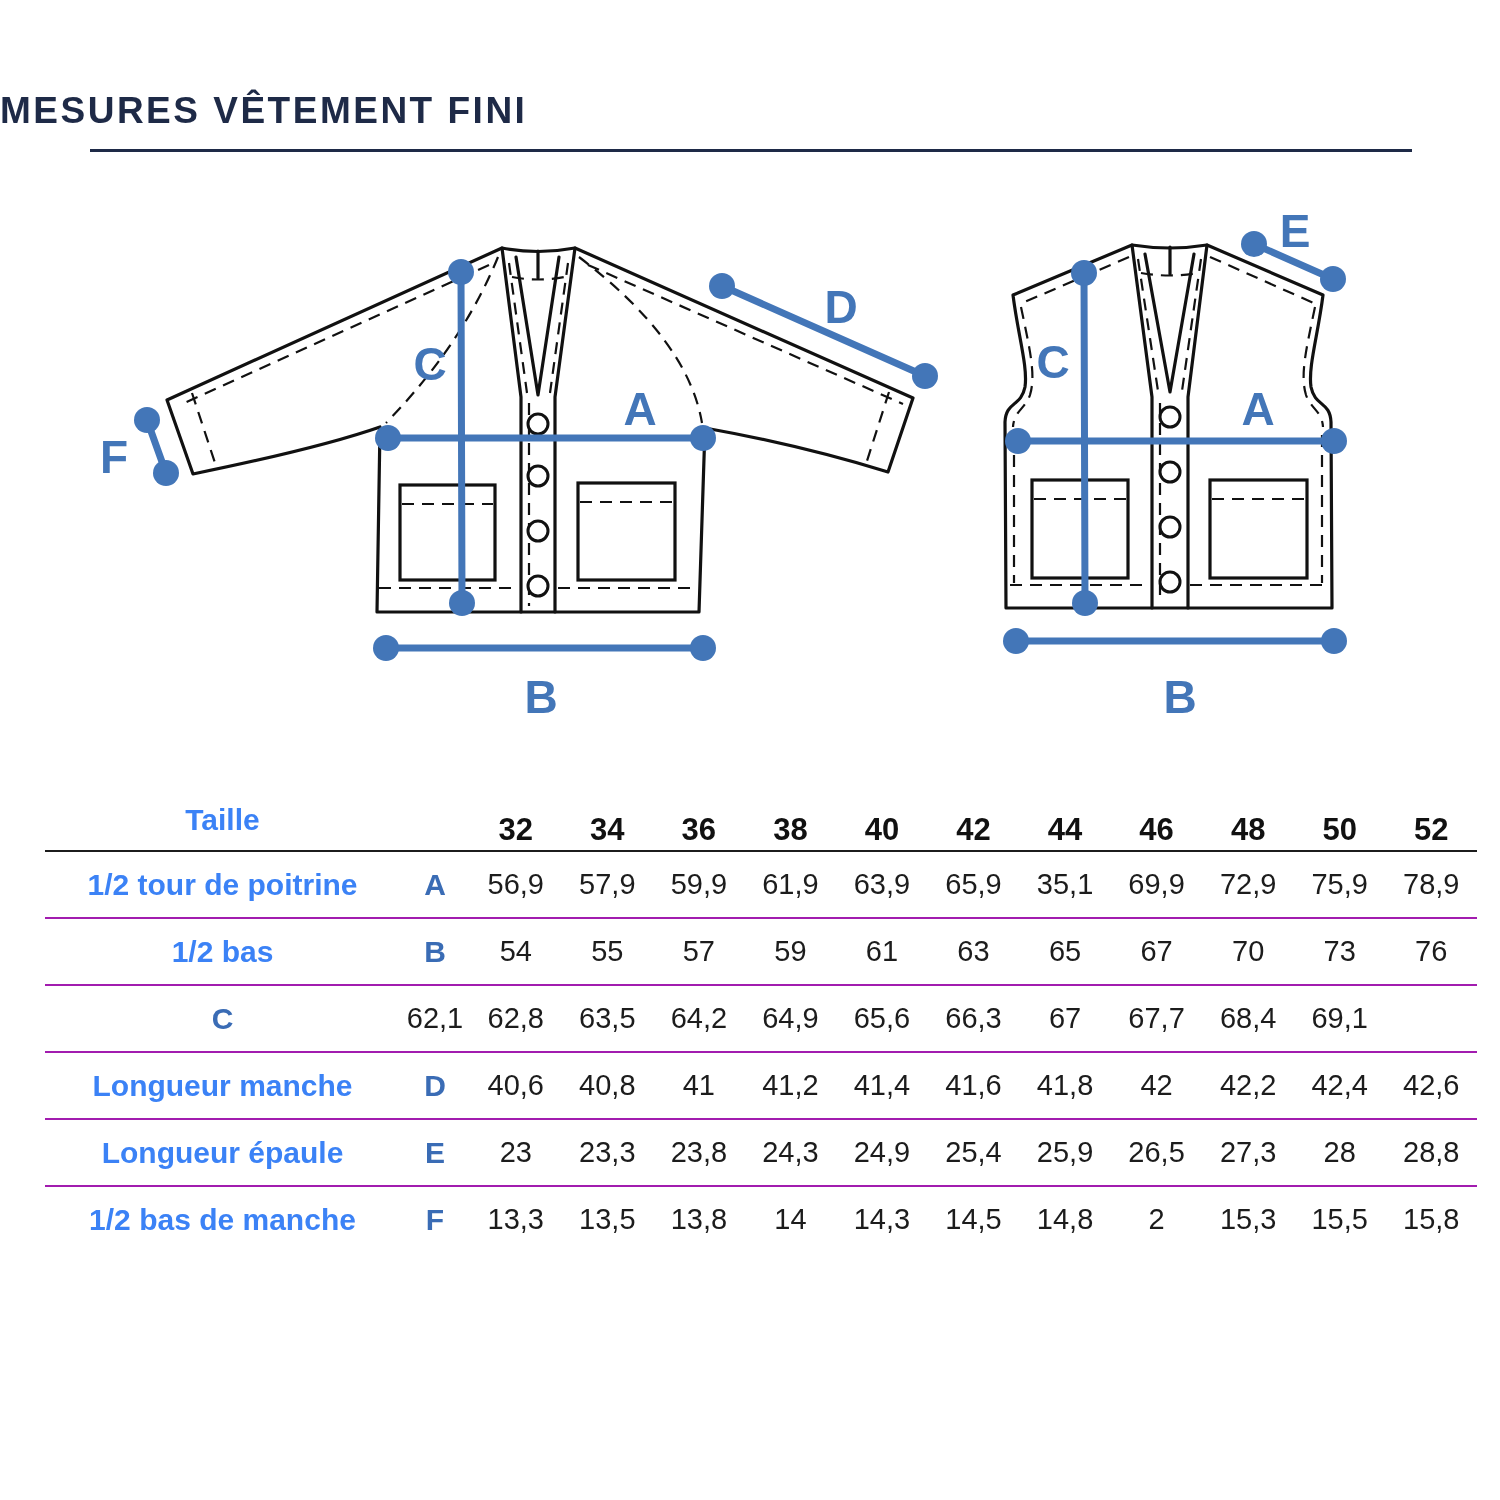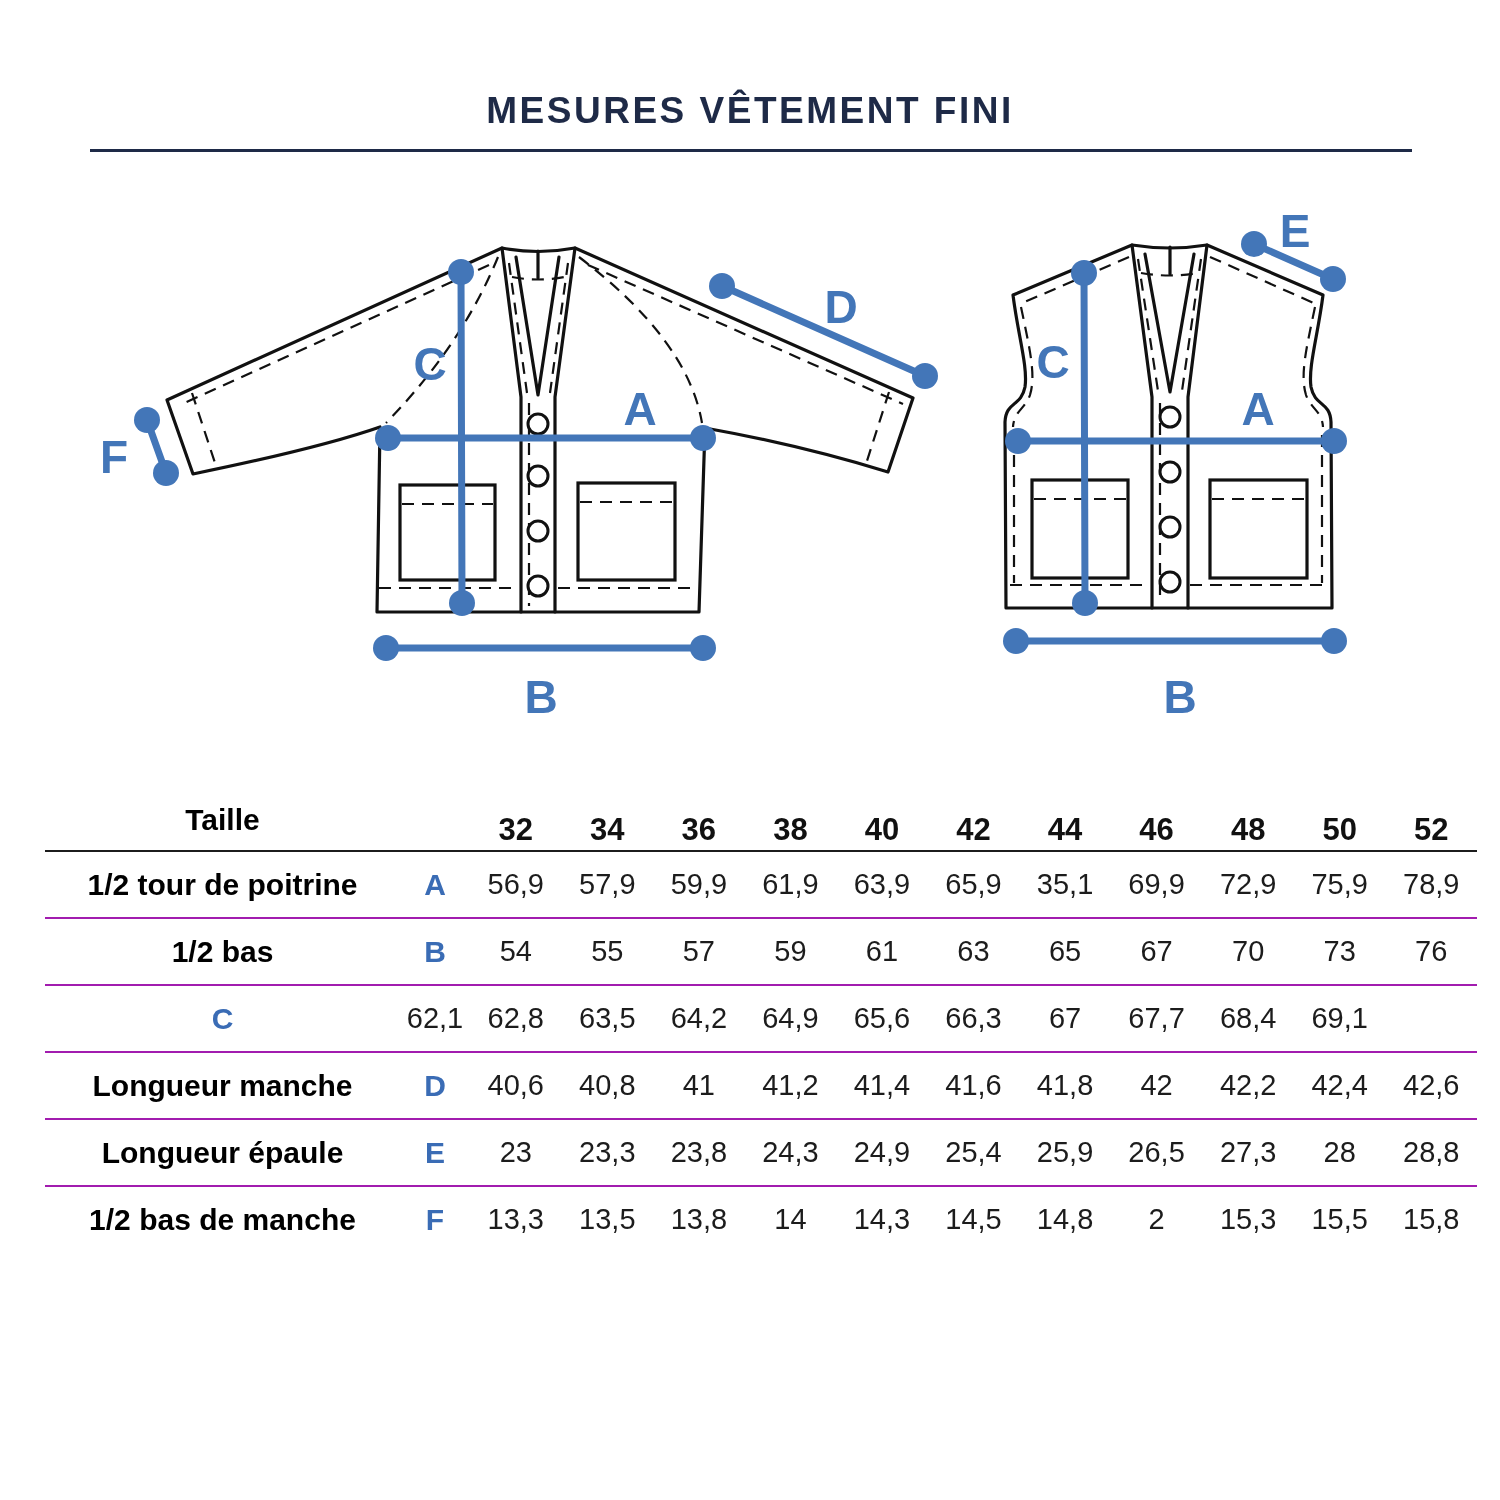--- a/index.html
+++ b/index.html
@@ -1,40 +1,40 @@
 <!DOCTYPE html>
 <html><head>
 <meta charset="utf-8">
 <style>
   html,body{margin:0;padding:0;background:#ffffff;}
   body{width:1500px;height:1500px;position:relative;font-family:"Liberation Sans",sans-serif;color:#161616;}
   .page{position:absolute;left:0;top:0;width:1500px;height:1500px;background:#fff;overflow:hidden;}
 
-  .doc-title{position:absolute;top:90px;left:0;width:1500px;text-align:center;
+  .doc-title{position:absolute;top:90px;left:0;width:1500px;
     font-size:37px;font-weight:bold;letter-spacing:2.5px;color:#1e2a47;}
   .title-rule{position:absolute;top:149px;left:90px;width:1322px;height:3px;background:#1e2a47;}
 
   svg.diagram{position:absolute;top:190px;left:0;}
   .outline{fill:#ffffff;stroke:#111111;stroke-width:3.2;stroke-linejoin:round;}
   .sline{fill:none;stroke:#111111;stroke-width:3.2;stroke-linecap:round;stroke-linejoin:round;}
   .pocket{fill:none;stroke:#111111;stroke-width:3.2;}
   .dash{fill:none;stroke:#111111;stroke-width:2.2;stroke-dasharray:12 8;}
   .blue{stroke:#4376b8;stroke-width:7;stroke-linecap:round;fill:none;}
   .bdot{fill:#4376b8;stroke:none;}
   .blabel{fill:#4376b8;font-size:46px;font-weight:bold;text-anchor:middle;
     font-family:"Liberation Sans",sans-serif;}
   .btn{fill:#ffffff;stroke:#111111;stroke-width:3;}
 
   .size-table{position:absolute;top:790px;left:45px;width:1432px;}
   .trow{display:grid;grid-template-columns:355px 70px repeat(11,1fr);align-items:center;}
   .trow.hdr{height:60px;border-bottom:2px solid #1c1c1c;}
   .trow.data{height:65px;border-bottom:2px solid #a21caf;}
   #table-rows .trow.data:last-child{border-bottom:none;}
   .cell{text-align:center;white-space:nowrap;}
-  .cell.lbl{font-weight:bold;font-size:30px;color:#000000;}
+  .cell.lbl{font-weight:bold;font-size:30px;color:#3b82f6;}
   .cell.ltr{font-weight:bold;font-size:30px;color:#3a6cb5;}
   .cell.size-h{font-weight:bold;font-size:31px;color:#111111;margin-top:19px;}
   .cell.val{font-size:29px;color:#1c1c1c;}
 </style>
 </head>
 <body>
 
 <div class="page">
 
   <div class="doc-title">MESURES VÊTEMENT FINI</div>

